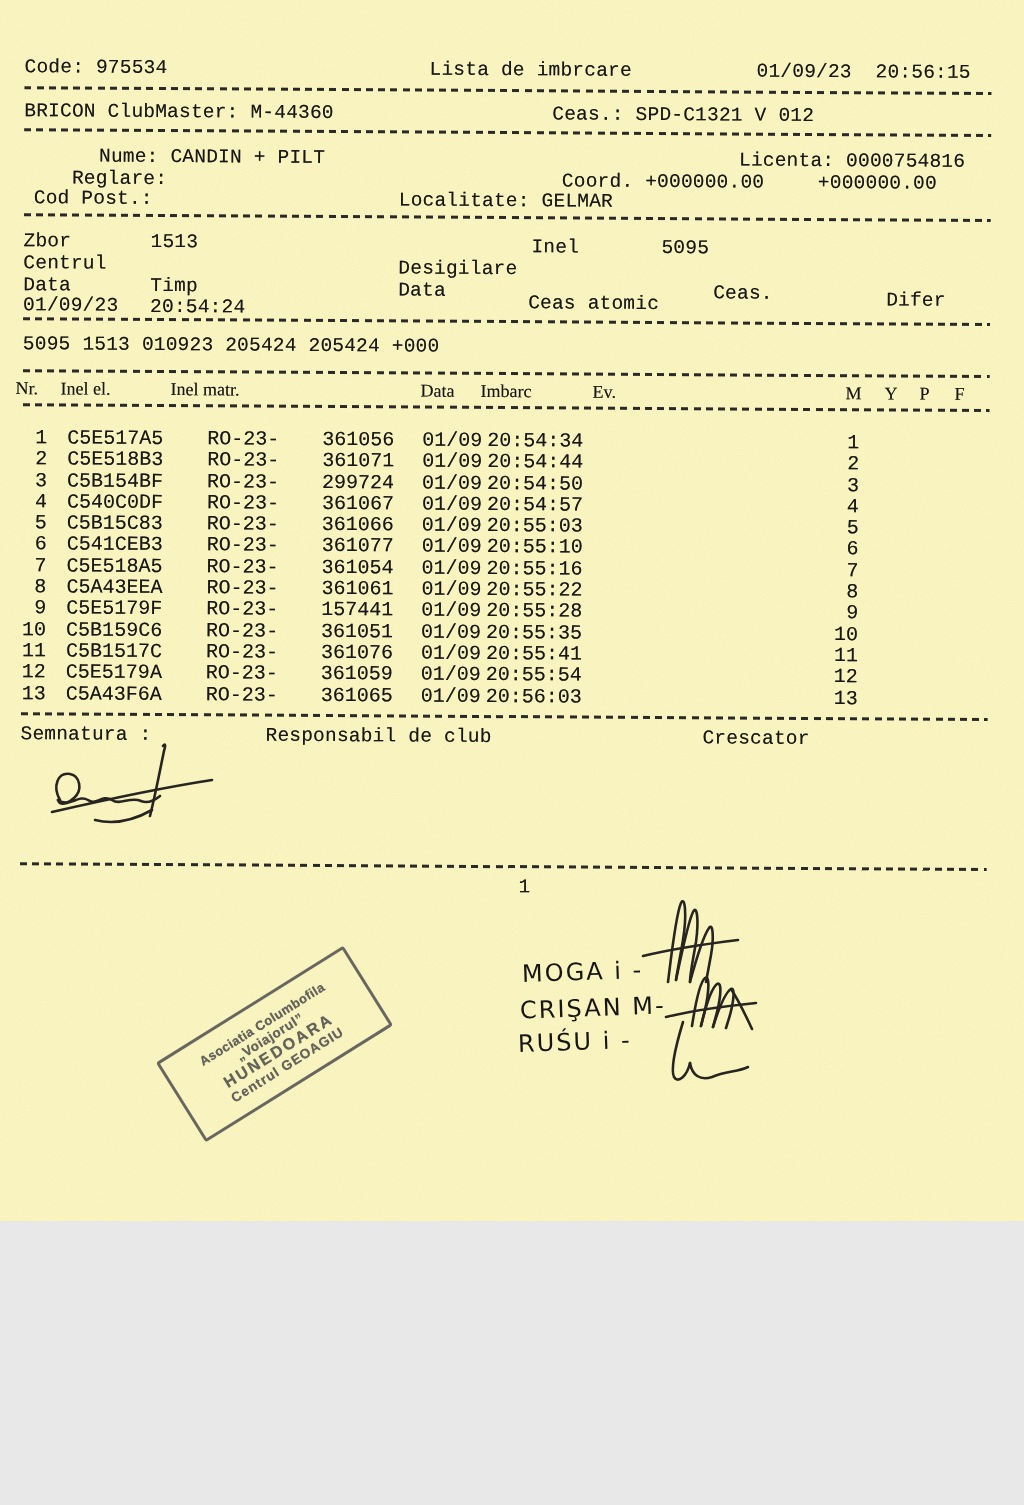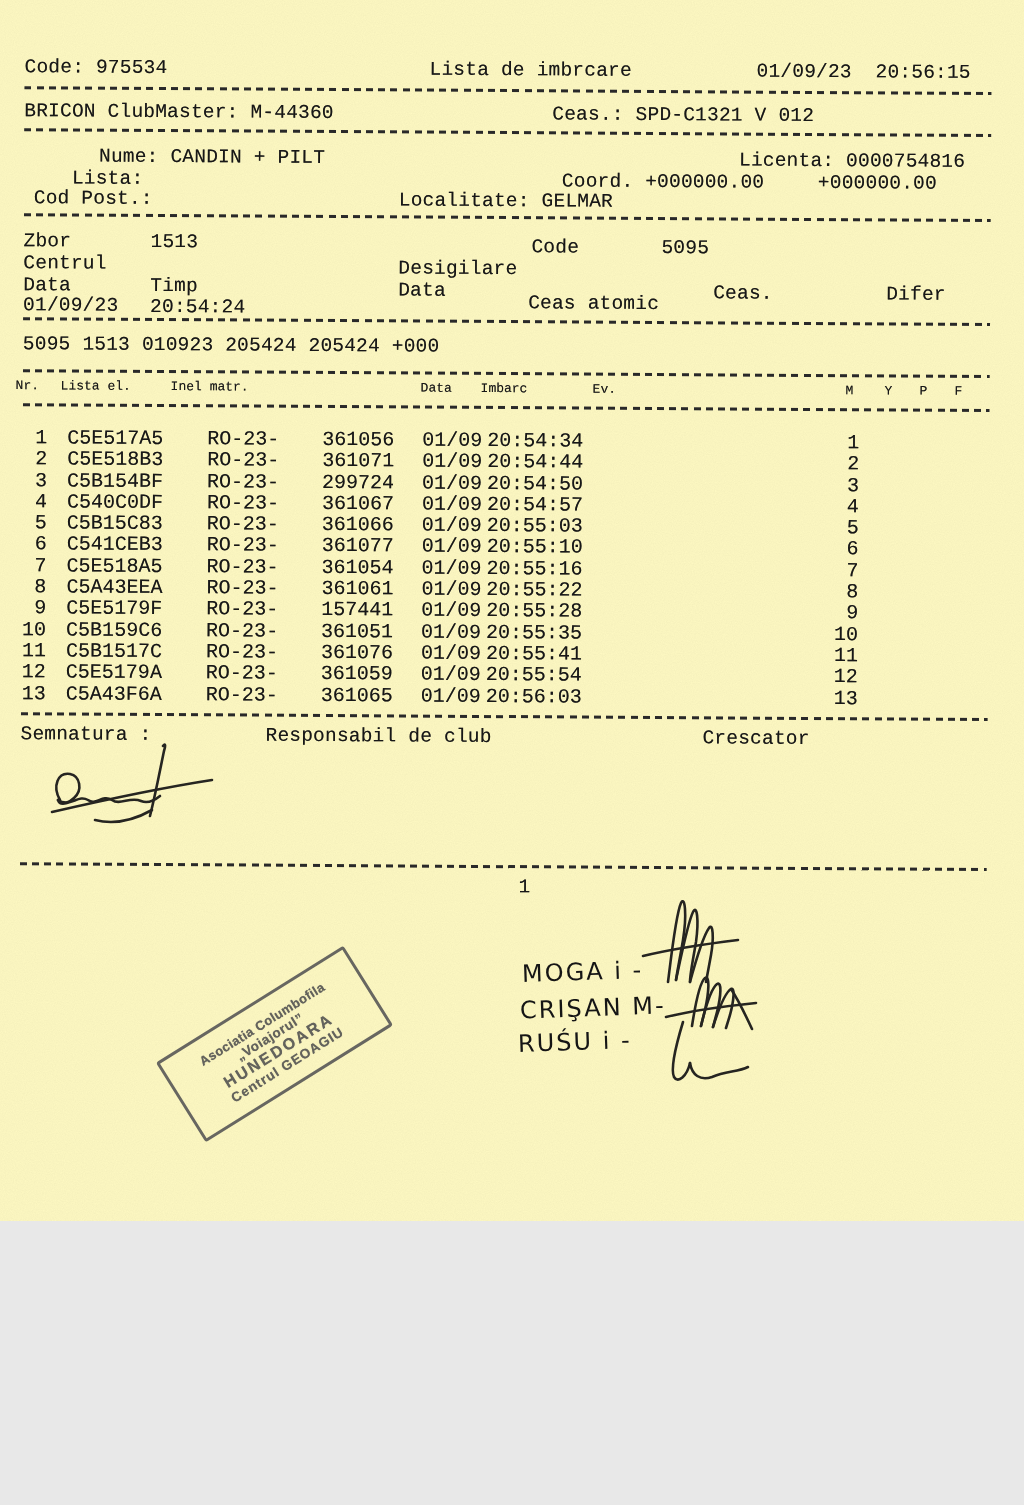--- a/index.html
+++ b/index.html
@@ -4,21 +4,21 @@
 <style>
   html,body{margin:0;padding:0;background:#e8e8e8;}
   .paper{position:relative;width:1024px;height:1221px;background:#fef9c3;overflow:hidden;
          font-family:"Liberation Mono","DejaVu Sans Mono",monospace;color:#181818;padding-left:35px;}
   .print{position:absolute;inset:0;transform:rotate(0.35deg);transform-origin:0 0;}
   .t{position:absolute;white-space:pre;font-size:19.5px;line-height:21px;
      letter-spacing:.2px;text-shadow:0 0 .6px rgba(25,25,25,.55);}
   .sep{position:absolute;left:25px;width:967px;height:3px;
        background:repeating-linear-gradient(90deg,#2a2a2a 0 7px,transparent 7px 12.2px);}
   .thead{position:absolute;top:378px;left:0;width:1024px;height:21px;}
-  .thead span{position:absolute;top:0;white-space:pre;font-size:13px;text-shadow:0 0 .6px rgba(25,25,25,.55);}
+  .thead span{position:absolute;top:0;white-space:pre;font-size:18px;text-shadow:0 0 .6px rgba(25,25,25,.55);font-family:Liberation Serif, serif;}
   .rows{position:absolute;top:427px;left:0;width:1024px;}
   .row{position:relative;height:21.3px;}
   .row span{position:absolute;top:0;white-space:pre;font-size:20px;line-height:21px;
             text-shadow:0 0 .6px rgba(25,25,25,.55);}
   .c-nr{left:0;width:50px;text-align:right;}
   .c-el{left:70px;} .c-pre{left:210px;} .c-matr{left:325px;}
   .c-data{left:425px;} .c-time{left:490px;}
   .c-seq{left:820px;width:42px;text-align:right;}
   .stamp{position:absolute;left:164px;top:997px;width:215px;height:88px;
          border:3.5px solid #565656;border-radius:3px;
@@ -44,49 +44,49 @@
     <span class="t" style="left:430px;top:57px">Lista de imbrcare</span>
     <span class="t" style="left:757px;top:57px">01/09/23  20:56:15</span>
     <div class="sep" style="top:86px"></div>
 
     <span class="t" style="left:25px;top:101px">BRICON ClubMaster: M-44360</span>
     <span class="t" style="left:553px;top:101px">Ceas.: SPD-C1321 V 012</span>
     <div class="sep" style="top:128px"></div>
 
     <span class="t" style="left:100px;top:146px">Nume: CANDIN + PILT</span>
     <span class="t" style="left:740px;top:146px">Licenta: 0000754816</span>
-    <span class="t" style="left:73px;top:168px">Lista:</span>
+    <span class="t" style="left:73px;top:168px">Reglare:</span>
     <span class="t" style="left:563px;top:168px">Coord. +000000.00</span>
     <span class="t" style="left:819px;top:168px">+000000.00</span>
     <span class="t" style="left:35px;top:188px">Cod Post.:</span>
     <span class="t" style="left:400px;top:188px">Localitate: GELMAR</span>
     <div class="sep" style="top:213px"></div>
 
     <span class="t" style="left:25px;top:231px">Zbor</span>
     <span class="t" style="left:152px;top:231px">1513</span>
-    <span class="t" style="left:533px;top:234px">Code</span>
+    <span class="t" style="left:533px;top:234px">Inel</span>
     <span class="t" style="left:663px;top:234px">5095</span>
     <span class="t" style="left:25px;top:253px">Centrul</span>
     <span class="t" style="left:400px;top:256px">Desigilare</span>
     <span class="t" style="left:25px;top:275px">Data</span>
     <span class="t" style="left:152px;top:275px">Timp</span>
     <span class="t" style="left:400px;top:278px">Data</span>
     <span class="t" style="left:530px;top:290px">Ceas atomic</span>
     <span class="t" style="left:715px;top:279px">Ceas.</span>
-    <span class="t" style="left:888px;top:279px">Difer</span>
+    <span class="t" style="left:888px;top:285px">Difer</span>
     <span class="t" style="left:25px;top:295px">01/09/23</span>
     <span class="t" style="left:152px;top:296px">20:54:24</span>
     <div class="sep" style="top:317px"></div>
 
     <span class="t" style="left:25px;top:334px">5095 1513 010923 205424 205424 +000</span>
     <div class="sep" style="top:369px"></div>
 
     <div class="thead">
       <span style="left:18px">Nr.</span>
-      <span style="left:63px">Lista el.</span>
+      <span style="left:63px">Inel el.</span>
       <span style="left:173px">Inel matr.</span>
       <span style="left:423px">Data</span>
       <span style="left:483px">Imbarc</span>
       <span style="left:595px">Ev.</span>
       <span style="left:848px">M</span>
       <span style="left:887px">Y</span>
       <span style="left:922px">P</span>
       <span style="left:957px">F</span>
     </div>
     <div class="sep" style="top:403px"></div>

